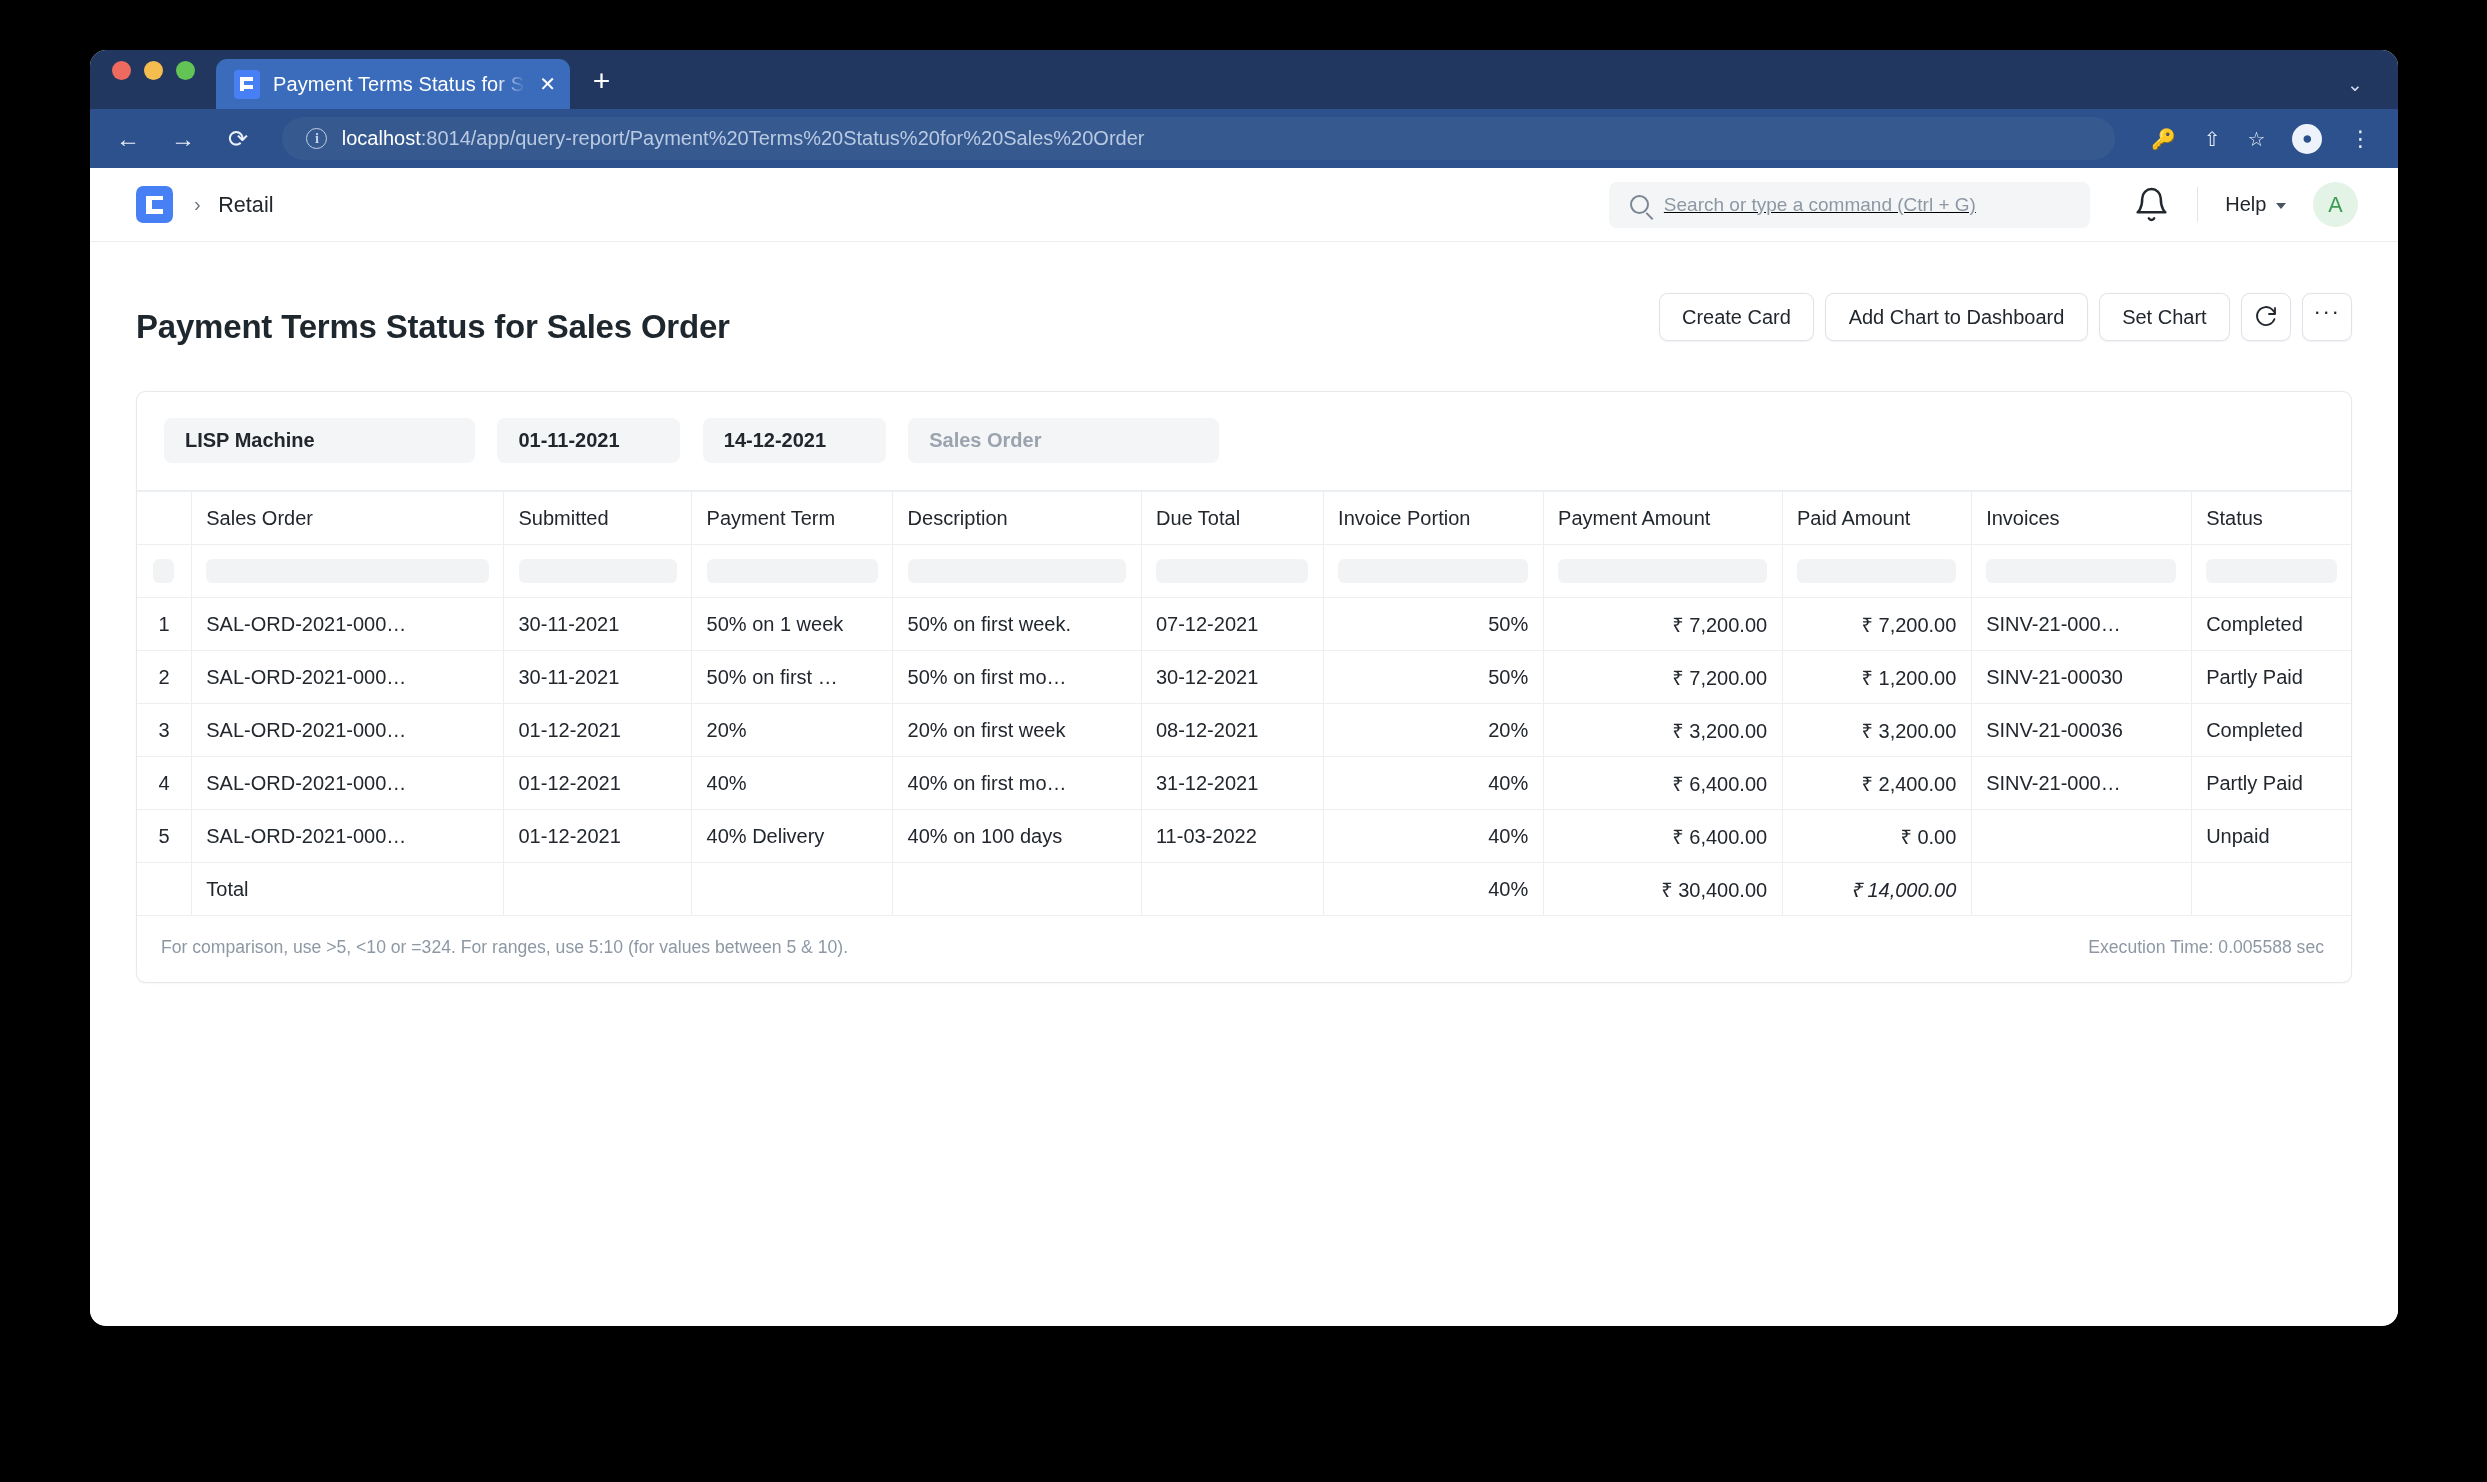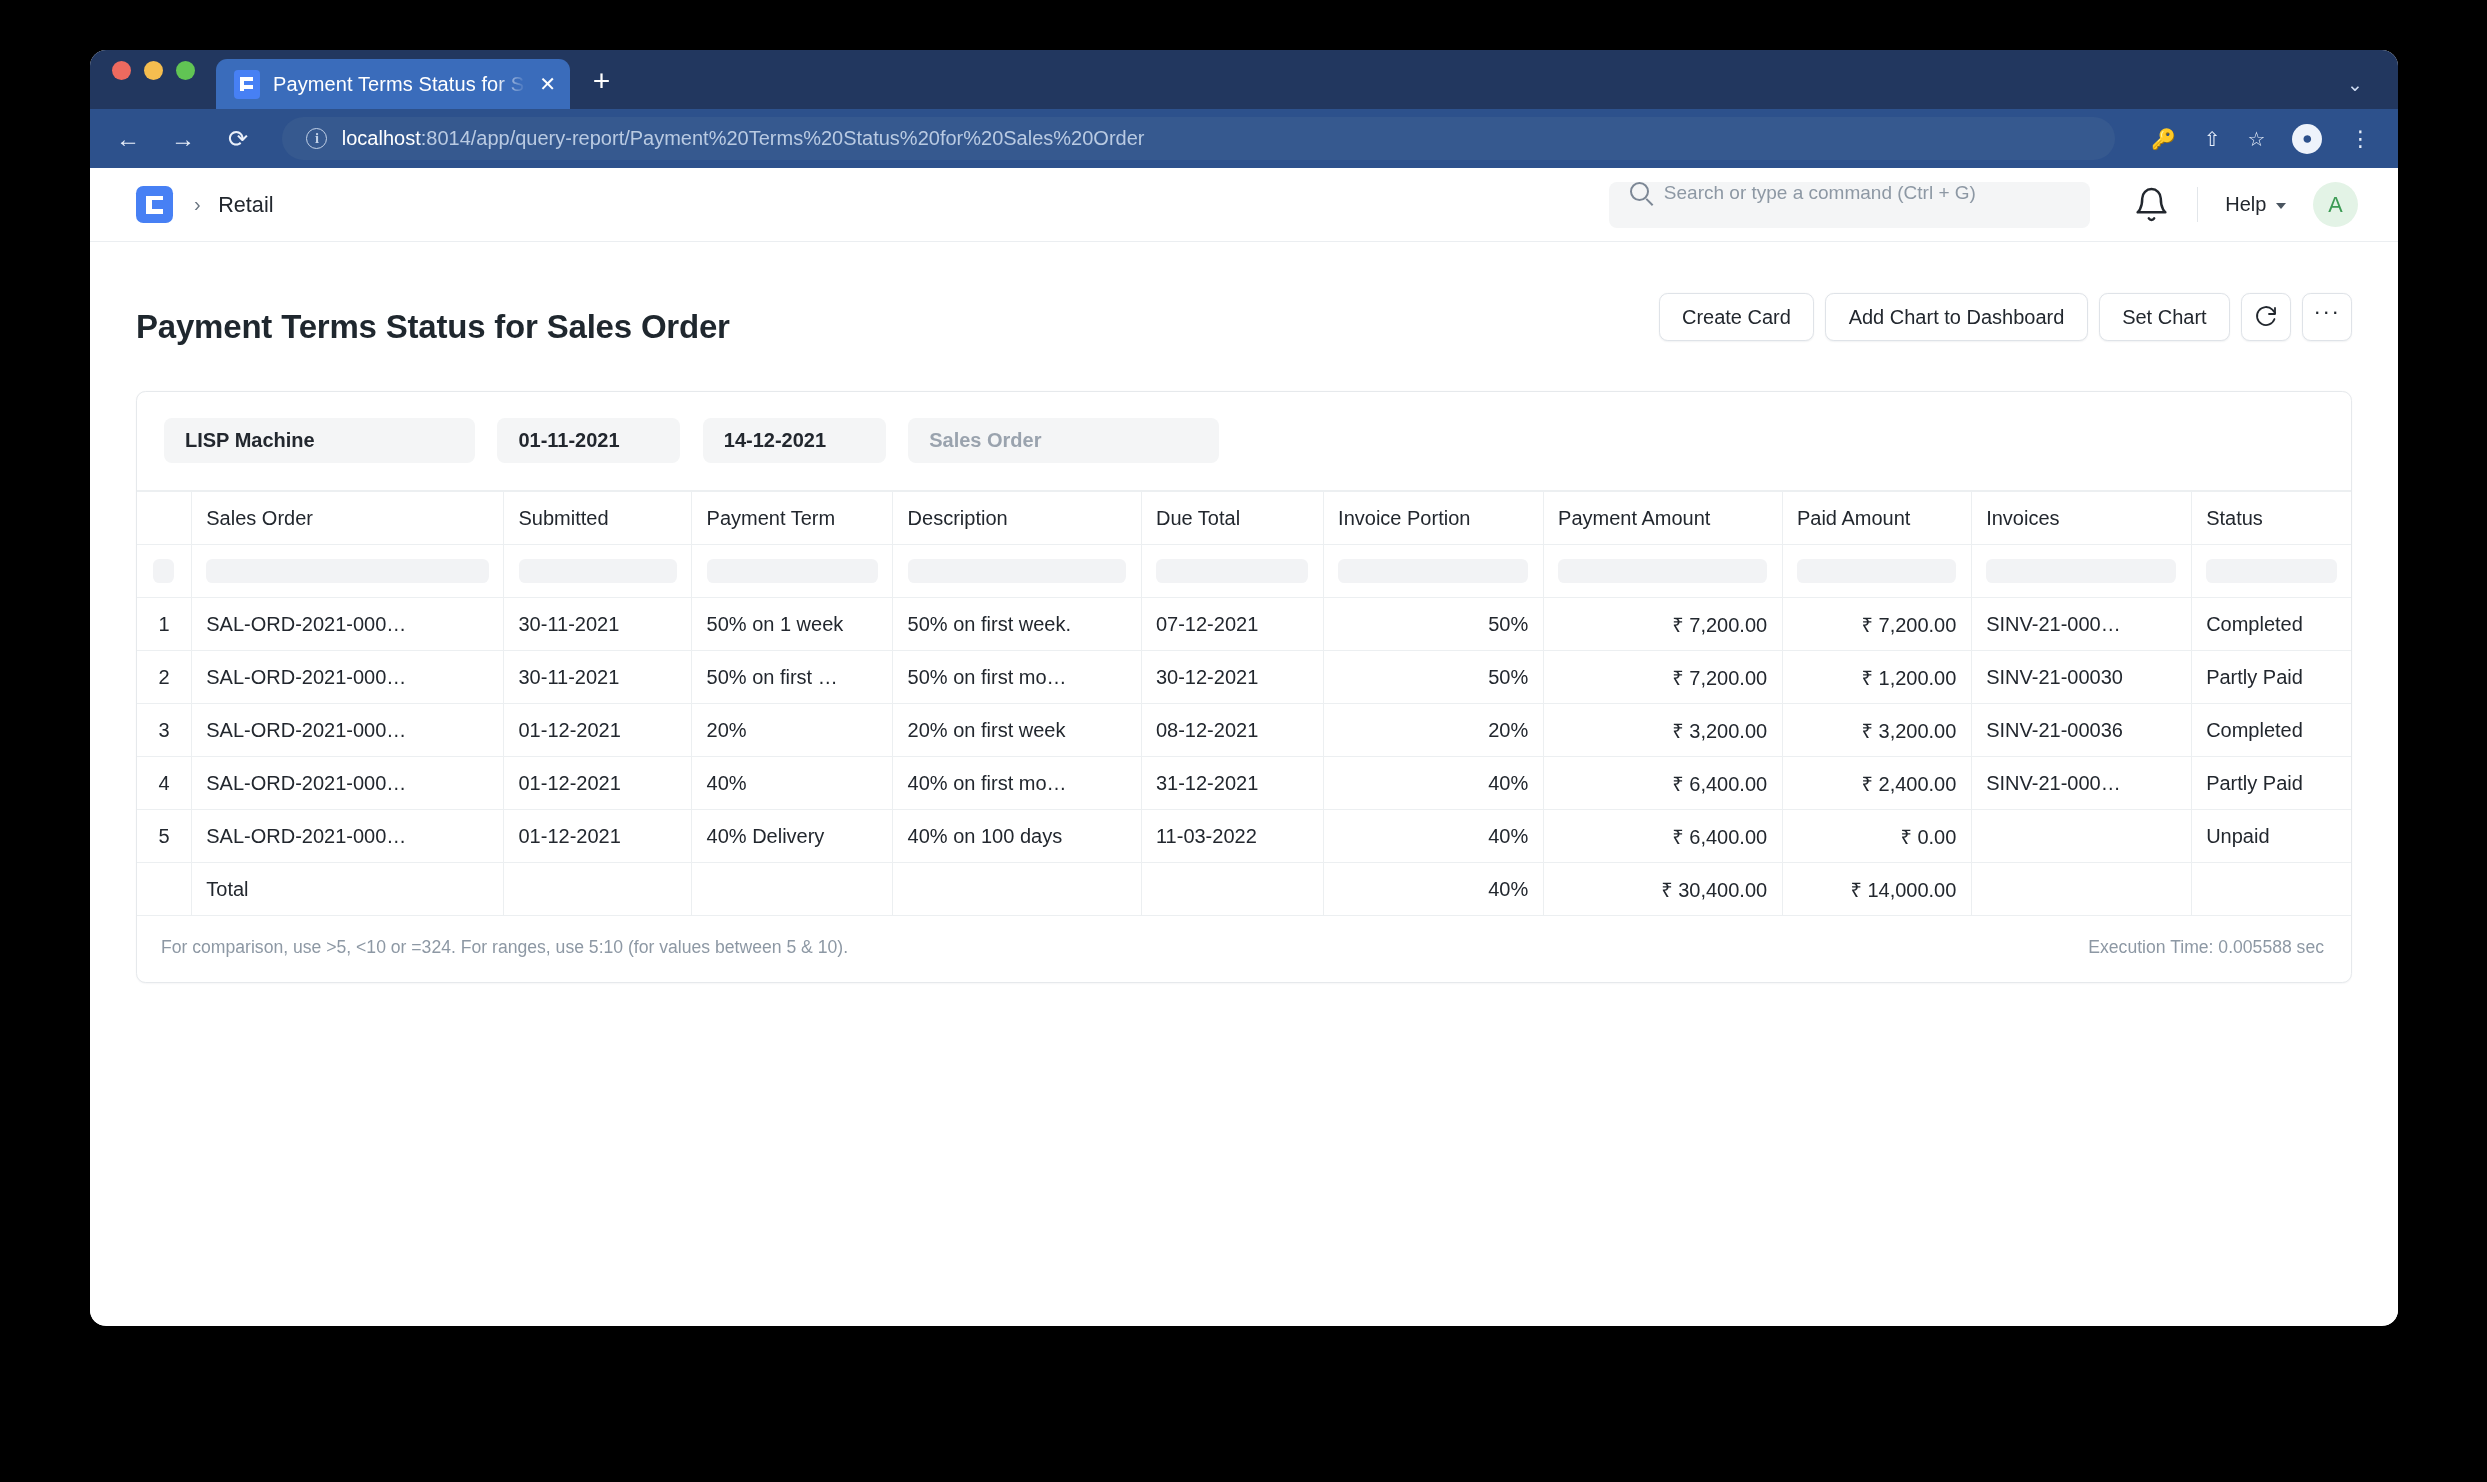--- a/index.html
+++ b/index.html
@@ -139,22 +139,23 @@
   #app-logo .bar-v { left: 10.4px; top: 9.6px; width: 5.6px; height: 18.4px; }
   #app-logo .bar-t { left: 10.4px; top: 9.6px; width: 17px; height: 4.8px; }
   #app-logo .bar-b { left: 10.4px; top: 23px; width: 17px; height: 4.8px; }
   .bc-sep { color: #6a7581; font-size: 20px; margin: 0 17.6px 0 21px; }
   #breadcrumb-retail { color: #22272e; font-size: 21.6px; }
 
   #global-search {
     margin-left: auto;
     width: 481px; height: 46px;
     background: #f4f5f6; border-radius: 8px;
-    display: flex; align-items: flex-start; gap: 14.4px;
+    display: flex; align-items: center; gap: 14.4px;
     padding: 0 21px;
+    text-decoration: underline;
   }
   .search-glyph {
     width: 19px; height: 19px; border: 2px solid #7c8795; border-radius: 50%;
     position: relative; flex: 0 0 auto;
   }
   .search-glyph::after {
     content: ""; position: absolute; right: -6.4px; bottom: -4.8px;
     width: 8.8px; height: 2px; background: #7c8795;
     transform: rotate(45deg);
   }
@@ -245,21 +246,21 @@
     text-align: left;
     vertical-align: middle;
   }
   #report-table thead th { border-top: 0.8px solid #eceff1; background: #fff; }
   #report-table tr > *:first-child { border-left: none; }
   #report-table tr > *:last-child { border-right: none; }
   .col-idx { width: 46px; text-align: center !important; color: #4a5560; padding: 0 !important; }
   .num { text-align: right !important; }
   .green { color: #2e8b3d; }
   tr.total-row td { font-weight: bold; color: #1f272e; }
-  tr.total-row td.green { color: #2e8b3d; }
+  tr.total-row td.green { color: #2e8b3d; font-style: italic; }
   .skelrow td { height: 43px; padding: 0 11.2px; }
   .skel { height: 24px; border-radius: 6.4px; background: #f2f3f5; }
   .skel.idx { width: 21px; margin: 0 auto; }
 
   #table-footer {
     display: flex; align-items: center;
     padding: 21px 27px 24px 24px;
     font-size: 17.6px; color: #8d98a4;
   }
   #execution-time { margin-left: auto; }

